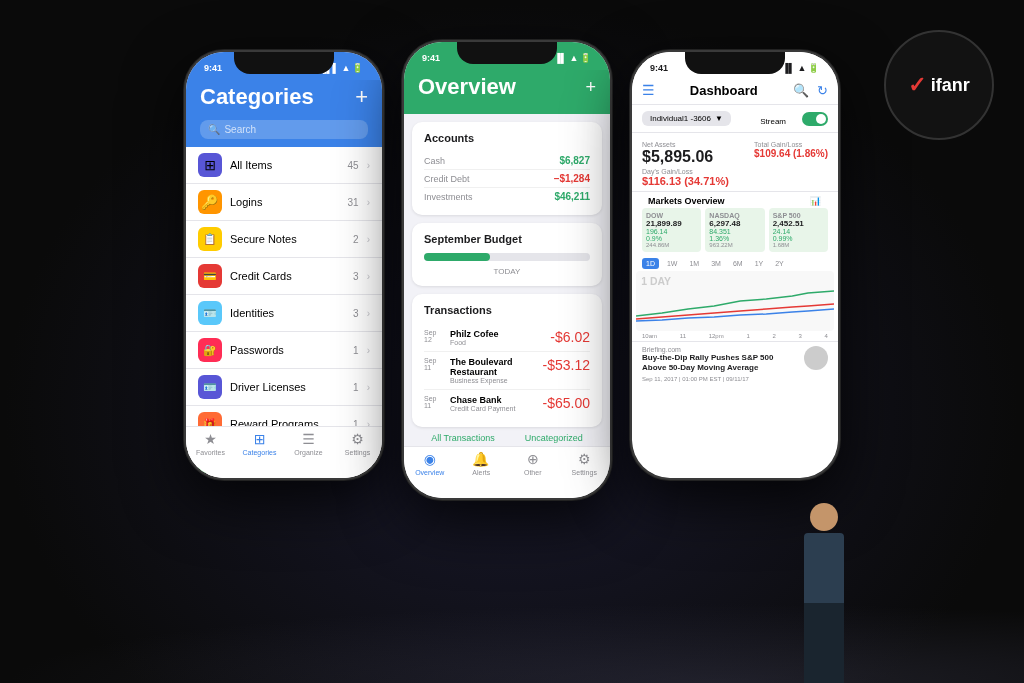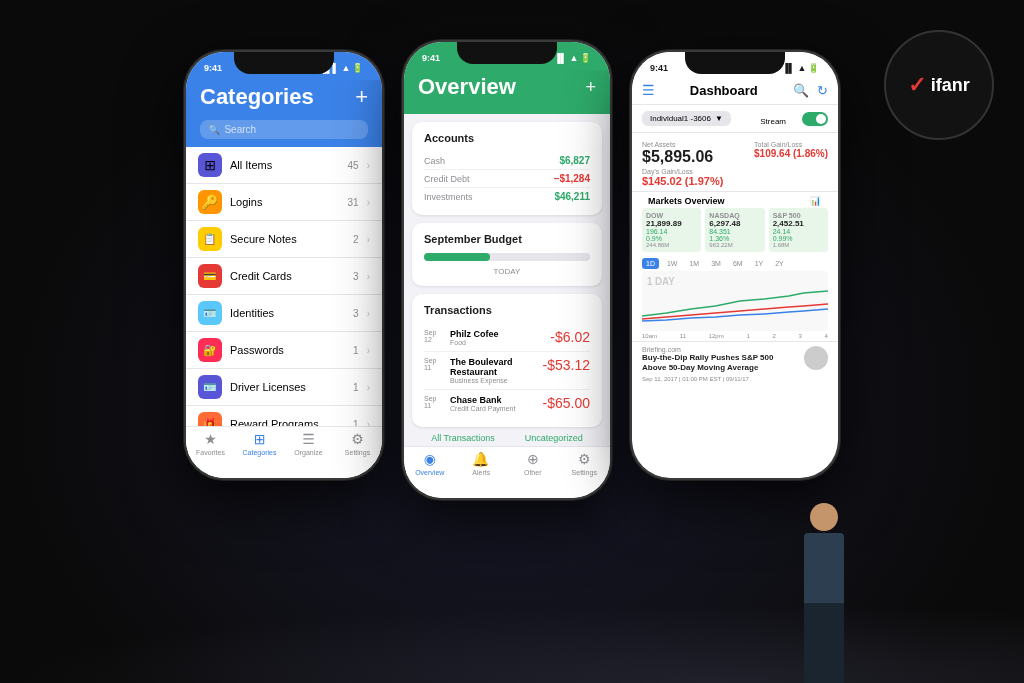--- a/index.html
+++ b/index.html
@@ -443,21 +443,21 @@
       padding: 2px 4px;
       border-radius: 3px;
       color: #8e8e93;
     }
     .chart-tab.active {
       background: #3b82e8;
       color: white;
     }
 
     .chart-area {
-      margin: 0 10px;
+      margin: 0 4px;
       height: 60px;
       position: relative;
       background: #f8f8f8;
       border-radius: 4px;
       overflow: hidden;
     }
     .chart-svg { width: 100%; height: 100%; }
 
     .chart-x-labels {
       display: flex;
@@ -763,21 +763,21 @@
           <div class="toggle-pill"></div>
         </div>
       </div>
 
       <div class="net-assets-section">
         <div class="net-assets-row">
           <div>
             <div class="net-assets-label">Net Assets</div>
             <div class="net-assets-value">$5,895.06</div>
             <div class="day-gainloss">Day's Gain/Loss</div>
-            <div class="day-value">$145.02 (1.97%)</div>
+            <div class="day-value">$116.13 (34.71%)</div>
           </div>
           <div>
             <div class="total-gainloss">Total Gain/Loss</div>
             <div class="total-value">$109.64 (1.86%)</div>
           </div>
         </div>
       </div>
 
       <div class="markets-header">
         <span class="markets-title">Markets Overview</span>

